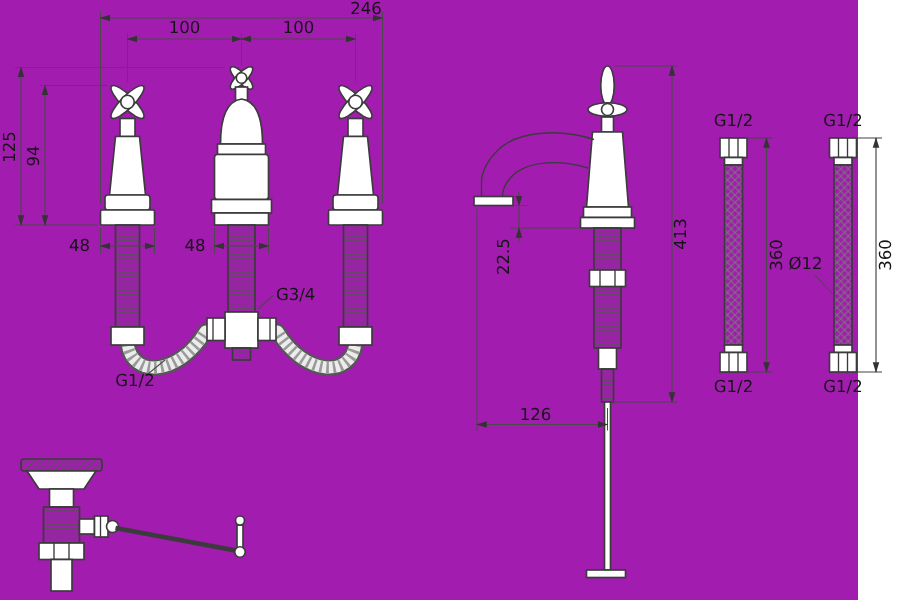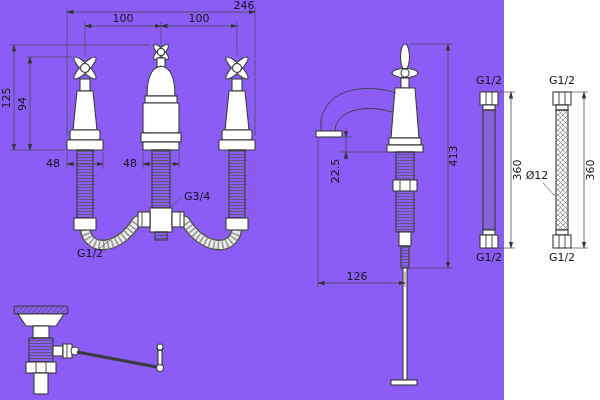--- a/index.html
+++ b/index.html
@@ -1,16 +1,16 @@
 <!DOCTYPE html>
 <html><head>
 <meta charset="utf-8">
 <style>
   html,body{margin:0;padding:0;background:#fff}
-  .stage{width:504px;height:400px;background:#8b5cf6;font-family:"DejaVu Sans",sans-serif}
+  .stage{width:572px;height:400px;background:#a21caf;font-family:"DejaVu Sans",sans-serif}
   .part{fill:#fff;stroke:#3b3b3b;stroke-width:1.1}
   .ln{stroke:#3b3b3b;stroke-width:.9;fill:none}
   .thread{fill:url(#pThread);stroke:#3b3b3b;stroke-width:1.1}
   .braid{fill:url(#pBraid);stroke:#3b3b3b;stroke-width:1.1}
   .hatchf{fill:url(#pHatch);stroke:#3b3b3b;stroke-width:1.1}
   .ext{stroke:#4a4a4a;stroke-width:.7}
   .dim{stroke:#4a4a4a;stroke-width:.8;fill:none}
   .dimline{stroke:#4a4a4a;stroke-width:.8;fill:none;marker-start:url(#arr);marker-end:url(#arr)}
   .dimarrow{stroke:#4a4a4a;stroke-width:.8;fill:none;marker-end:url(#arr)}
   .hose-out{fill:none;stroke:#555;stroke-width:11;stroke-linecap:round}

